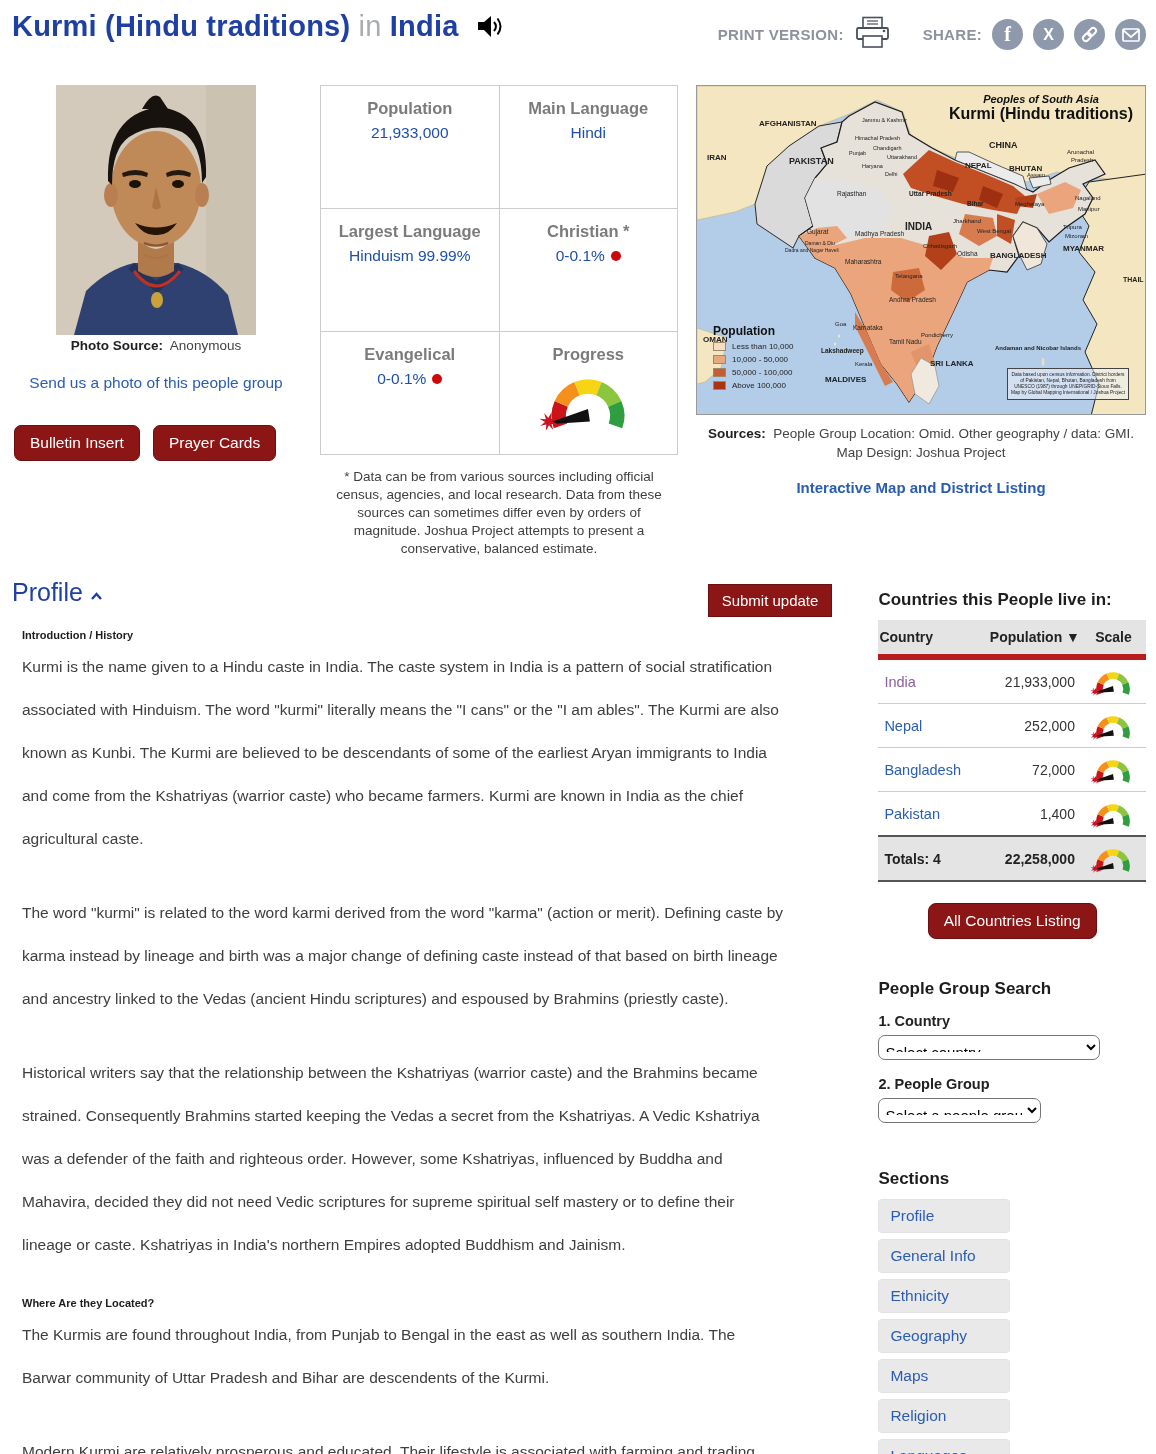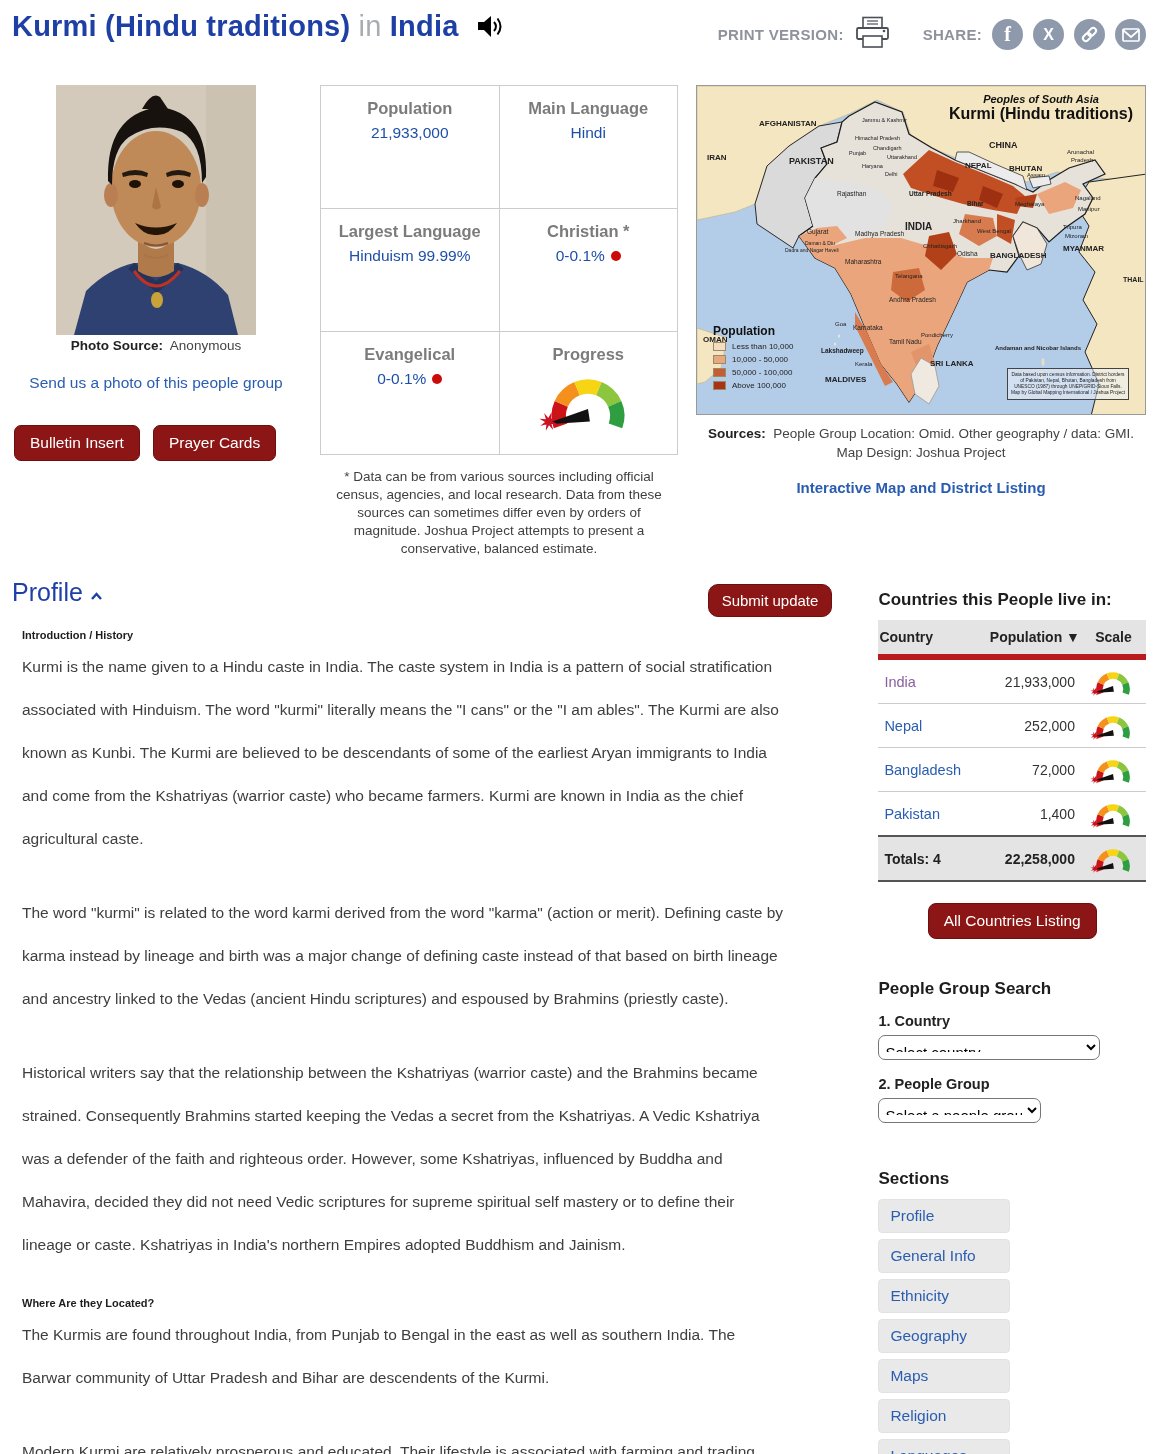--- a/index.html
+++ b/index.html
@@ -52,21 +52,21 @@
   .map-sources b { color:#222; }
   .map-link { color:#2a5db1; font-weight:bold; font-size:15px; display:inline-block; margin-top:17px; text-decoration:none; cursor:pointer; }
 
   
   .main-grid { display:flex; margin-top:20px; }
   .main-left { width:866px; }
   .main-right { width:270px; margin-left:10px; }
 
   .profile-head { display:flex; justify-content:space-between; align-items:flex-start; }
   .profile-title { color:#1e3fa4; font-size:25px; font-weight:500; margin-left:2px; }
-  .submit-btn { background:#8c1515; color:#fff; border:1px solid #6e0f0f; border-radius:10px; padding:7px 13px; font-size:15px; font-family:inherit; margin-right:36px; margin-top:6px; cursor:pointer;text-align:center; }
+  .submit-btn { background:#8c1515; color:#fff; border:1px solid #6e0f0f; border-radius:0; padding:7px 13px; font-size:15px; font-family:inherit; margin-right:36px; margin-top:6px; cursor:pointer;text-align:center; }
   .profile-body { padding:2px 84px 0 12px; }
   .profile-body h3 { font-size:11px; color:#1d1d1d; margin:24px 0 4px; }
   .profile-body h3:first-child { margin-top:10px; }
   .profile-body p { font-size:15.5px; line-height:43px; color:#3e3e3e; margin:4px 0 31px; }
   .profile-body p:last-child { margin-bottom:0; }
 
   
   .sb-h { font-size:17px; font-weight:bold; color:#1d1d1d; margin:12px 0 10px; }
   table.countries { width:100%; border-collapse:collapse; font-size:14px; }
   table.countries th { background:#e4e4e4; text-align:left; padding:9px 1px; border-bottom:6px solid #b91c1c; font-size:14px; color:#222; }

